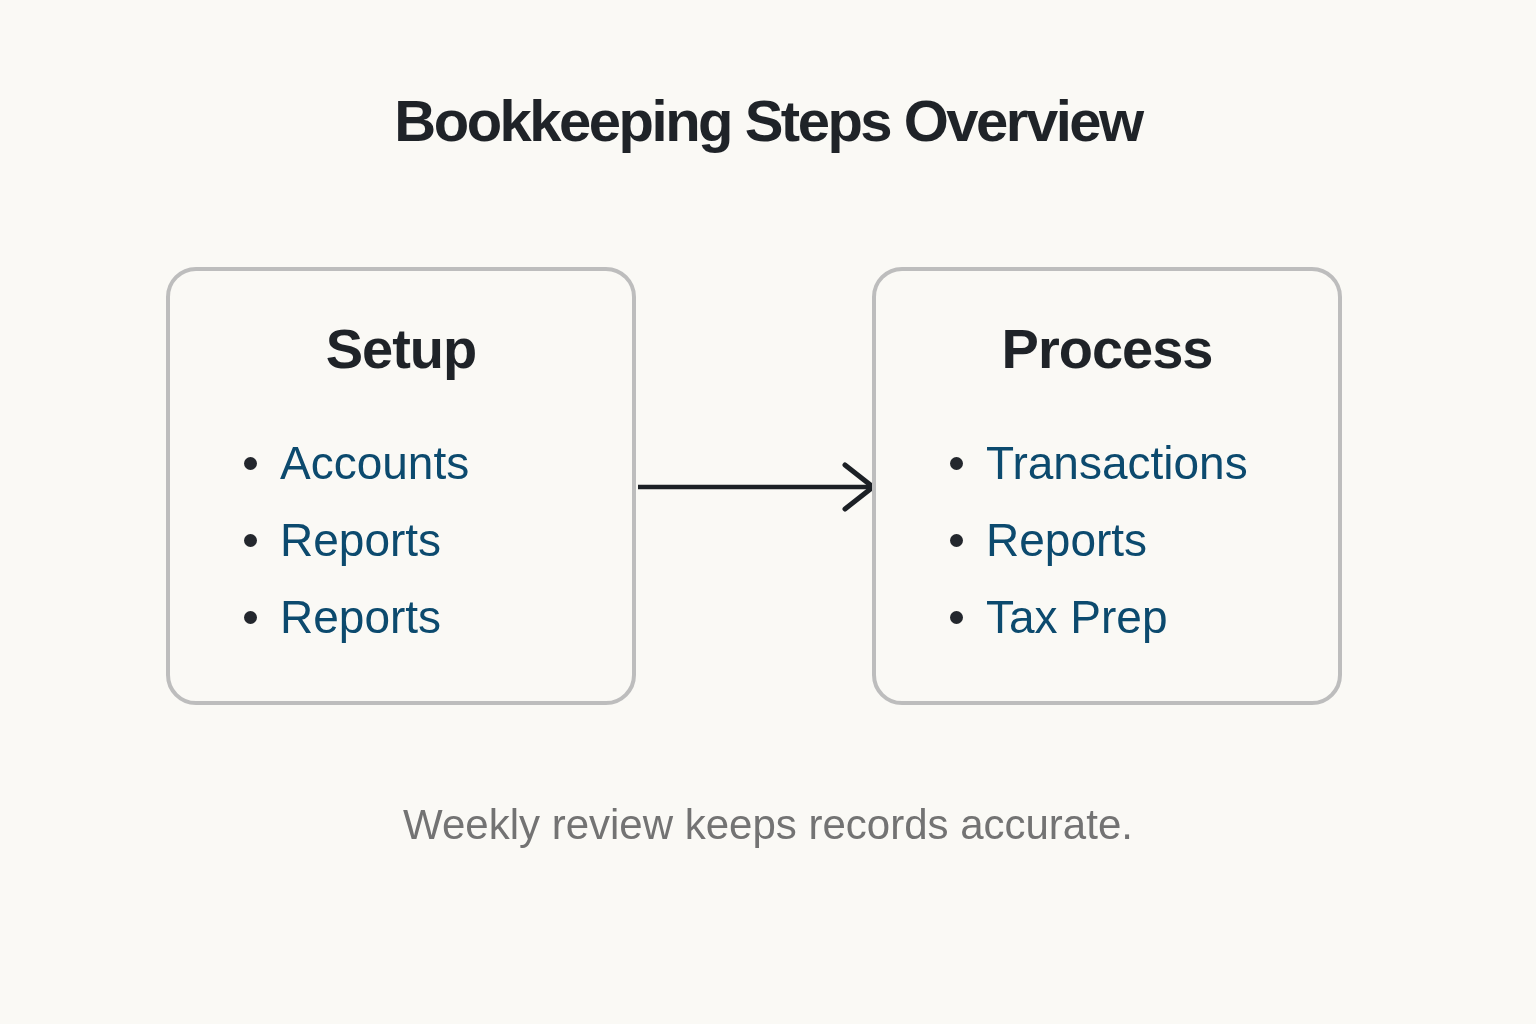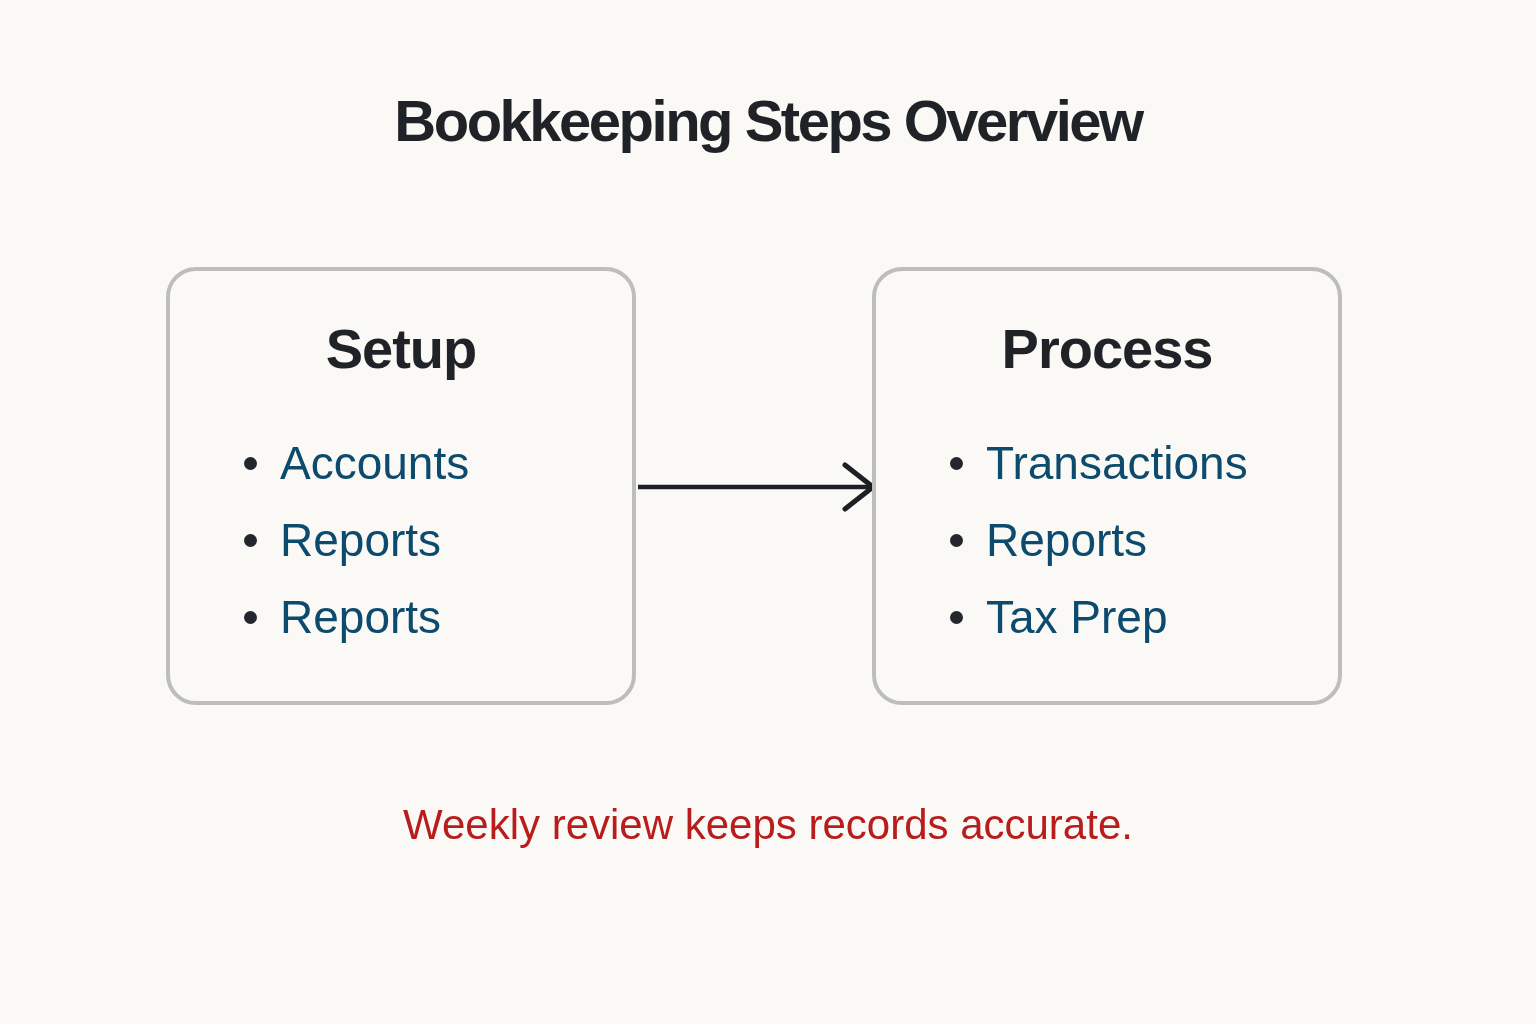--- a/index.html
+++ b/index.html
@@ -84,21 +84,21 @@
   }
   .footer {
     position: absolute;
     top: 800px;
     left: 0;
     width: 100%;
     margin: 0;
     text-align: center;
     font-size: 42px;
     font-weight: 400;
-    color: #b91c1c;
+    color: #737373;
     line-height: 1.2;
   }
 </style>
 </head>
 <body>
 
 <div class="frame">
 
   <h1 class="title">Bookkeeping Steps Overview</h1>
 

